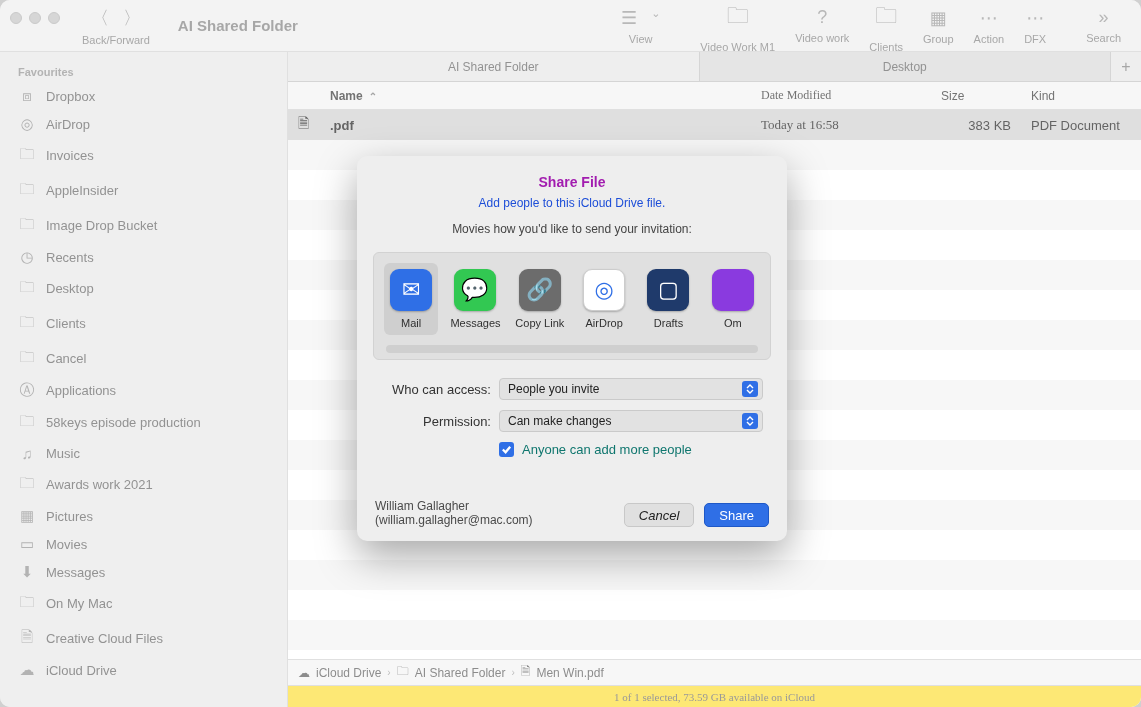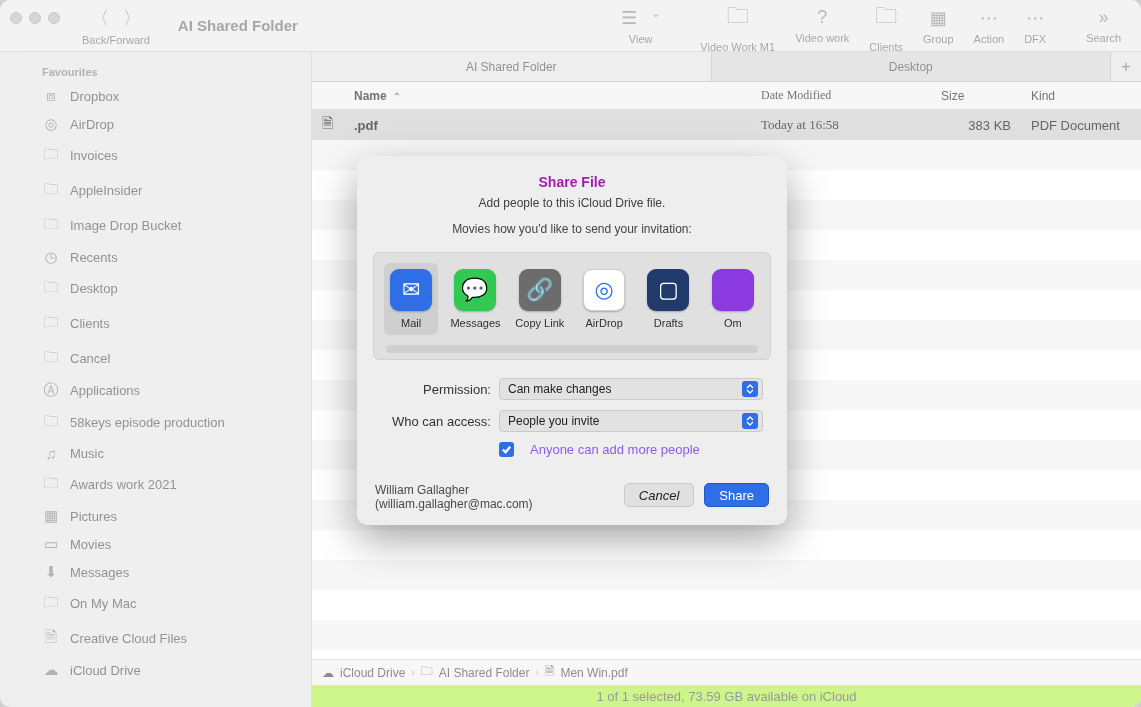--- a/index.html
+++ b/index.html
@@ -46,21 +46,21 @@
   
   .tabbar {
     height: 30px; display: flex; background: #e9e9e9; border-bottom: 1px solid #c7c7c7;
     font-size: 12px; color: #6e6e6e;
   }
   .tab { flex:1; display:flex; align-items:center; justify-content:center; border-right:1px solid #c7c7c7; }
   .tab.inactive { background: #dcdcdc; }
   .tab-add { width: 30px; display:flex; align-items:center; justify-content:center; font-size:16px; color:#888;}
 
   
-  .body-split { flex:1; display:flex; min-height:0;padding-left:24px; }
+  .body-split { flex:1; display:flex; min-height:0; }
   .sidebar {
     width: 288px; background:#eaeaea; border-right:1px solid #d6d6d6;
     display:flex; flex-direction:column; padding-top:6px;
     overflow-y:auto;
   }
   .sb-section { font-size:11px; font-weight:600; color:#9a9a9a; padding: 8px 18px 4px; }
   .sb-item { display:flex; align-items:center; gap:10px; padding:5px 18px; font-size:13px; color:#6e6e6e; cursor:default;}
   .sb-item .ic { width:18px; display:flex; justify-content:center; font-size:15px; color:#9a9a9a;}
 
   
@@ -71,35 +71,35 @@
   .row { height:30px; display:flex; align-items:center; font-size:13px; color:#303030; background:#d4d4d4;}
   .row .ic { font-size:14px; margin-right:6px;}
   .sort { font-size:10px; color:#888; margin-left:6px;}
   .filelist { flex:1; overflow:auto;}
   .filelist .empty-row { height:30px; }
   .filelist .empty-row:nth-child(even){ background:#f4f4f4;}
   .filelist .empty-row:nth-child(odd){ background:#ffffff;}
 
   .path-bar { height: 26px; display:flex; align-items:center; gap:6px; padding:0 10px; font-size:12px; color:#666; border-top:1px solid #d6d6d6; background:#f5f5f5;}
   .path-bar .sep{color:#aaa; font-size:10px;}
-  .status-bar { height: 22px; display:flex; align-items:center; justify-content:center; font-size:13px; color:#777; border-top:1px solid #d6d6d6; background:#bef264;}
+  .status-bar { height: 22px; display:flex; align-items:center; justify-content:center; font-size:11px; color:#777; border-top:1px solid #d6d6d6; background:#fde047;font-family:Liberation Serif, serif;}
 
   
   .dialog {
     position:absolute; z-index:20;
     left: 357px; top: 156px;
     width: 430px;
     background:#eeeeee;
     border-radius:10px;
     box-shadow: 0 15px 40px rgba(0,0,0,0.35);
     padding: 18px 0 14px;
     display:flex; flex-direction:column;
   }
   .dlg-title { text-align:center; font-size:14px; font-weight:700; color:#a21caf; }
-  .dlg-sub { text-align:center; font-size:12px; color:#404040; margin-top:6px;}
+  .dlg-sub { text-align:center; font-size:12px; color:#1d4ed8; margin-top:6px;}
   .dlg-sub2 { text-align:center; font-size:12px; color:#444; margin-top:12px;}
 
   .share-box {
     margin: 16px 16px 0;
     background:#e0e0e0;
     border:1px solid #d2d2d2;
     border-radius:6px;
     padding: 10px 6px 6px;
     overflow:hidden;
   }
@@ -117,25 +117,25 @@
   .form { margin: 18px 24px 0; display:flex; flex-direction:column; gap:10px; font-size:13px; color:#252525;}
   .form-row { display:flex; align-items:center; gap:8px; }
   .form-row label { width:110px; text-align:right; color:#333; font-size:13px;}
   .select {
     flex:1; height:22px; background:#e2e2e2; border:1px solid #cacaca; border-radius:4px;
     display:flex; align-items:center; justify-content:space-between; padding:0 4px 0 8px;
     font-size:12px; color:#222;
   }
   .select .chev { width:16px; height:16px; background:#2f6fe6; border-radius:3px; display:flex; align-items:center; justify-content:center;}
   .select .chev svg{width:10px;height:10px;fill:white;}
-  .chk-row { display:flex; align-items:center; gap:16px; margin-left:118px; font-size:13px; color:#8b5cf6;}
+  .chk-row { display:flex; align-items:center; gap:8px; margin-left:118px; font-size:13px; color:#0f766e;}
   .chk { width:15px; height:15px; border-radius:3px; background:#2f6fe6; display:flex; align-items:center; justify-content:center;}
   .chk svg{width:11px;height:11px;stroke:white;stroke-width:2.5;fill:none;}
 
-  .dlg-footer { margin:26px 18px 0; display:flex; align-items:flex-start; gap:10px; }
+  .dlg-footer { margin:42px 18px 0; display:flex; align-items:flex-end; gap:10px; }
   .dlg-user { flex:1; font-size:12px; color:#4a4a4a;}
   .btn { height:24px; padding:0 14px; border-radius:5px; font-size:13px; display:flex; align-items:center; justify-content:center;}
   .btn-cancel { background:#e0e0e0; border:1px solid #c8c8c8; color:#222;font-style:italic;}
   .btn-share  { background:#2f6fe6; color:white; border:1px solid #1e58c7;}
 
   svg { display:block; }
 </style>
 </head>
 <body>
 
@@ -373,41 +373,41 @@
           <div class="app">
             <div class="app-icon" style="background: rgb(138, 58, 223);"> </div>
             <span>Om</span>
           </div>
         </div>
       <div class="app-scroll"></div>
     </div>
 
     <div class="form">
       <div class="form-row">
+        <label>Who can access:</label>
+        <div class="select">
+          <span>People you invite</span>
+          <span class="chev">
+              <svg viewBox="0 0 10 10">
+                <path d="M2 4 L5 1 L8 4 M2 6 L5 9 L8 6" stroke="white" stroke-width="1.4" fill="none"></path>
+              </svg>
+            </span>
+        </div>
+      </div>
+      <div class="form-row">
         <label>Permission:</label>
         <div class="select">
           <span>Can make changes</span>
           <span class="chev">
               <svg viewBox="0 0 10 10">
                 <path d="M2 4 L5 1 L8 4 M2 6 L5 9 L8 6" stroke="white" stroke-width="1.4" fill="none"></path>
               </svg>
             </span>
         </div>
       </div>
-      <div class="form-row">
-        <label>Who can access:</label>
-        <div class="select">
-          <span>People you invite</span>
-          <span class="chev">
-              <svg viewBox="0 0 10 10">
-                <path d="M2 4 L5 1 L8 4 M2 6 L5 9 L8 6" stroke="white" stroke-width="1.4" fill="none"></path>
-              </svg>
-            </span>
-        </div>
-      </div>
       <div class="chk-row">
         <span class="chk">
             <svg viewBox="0 0 12 12">
               <path d="M2 6 L5 9 L10 3"></path>
             </svg>
           </span>
         <span>Anyone can add more people</span>
       </div>
     </div>
 

